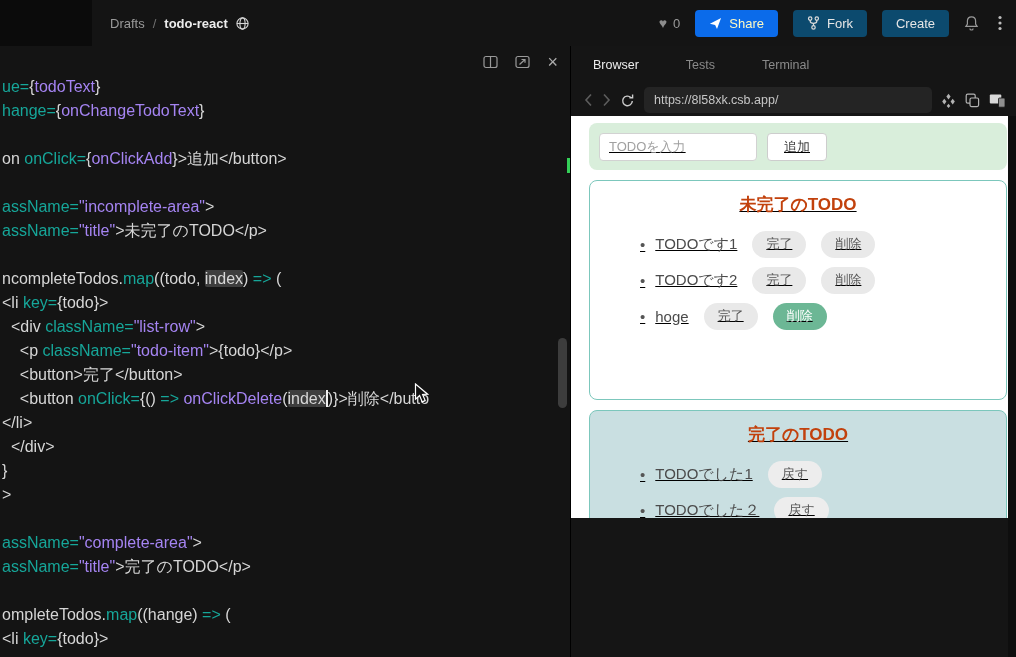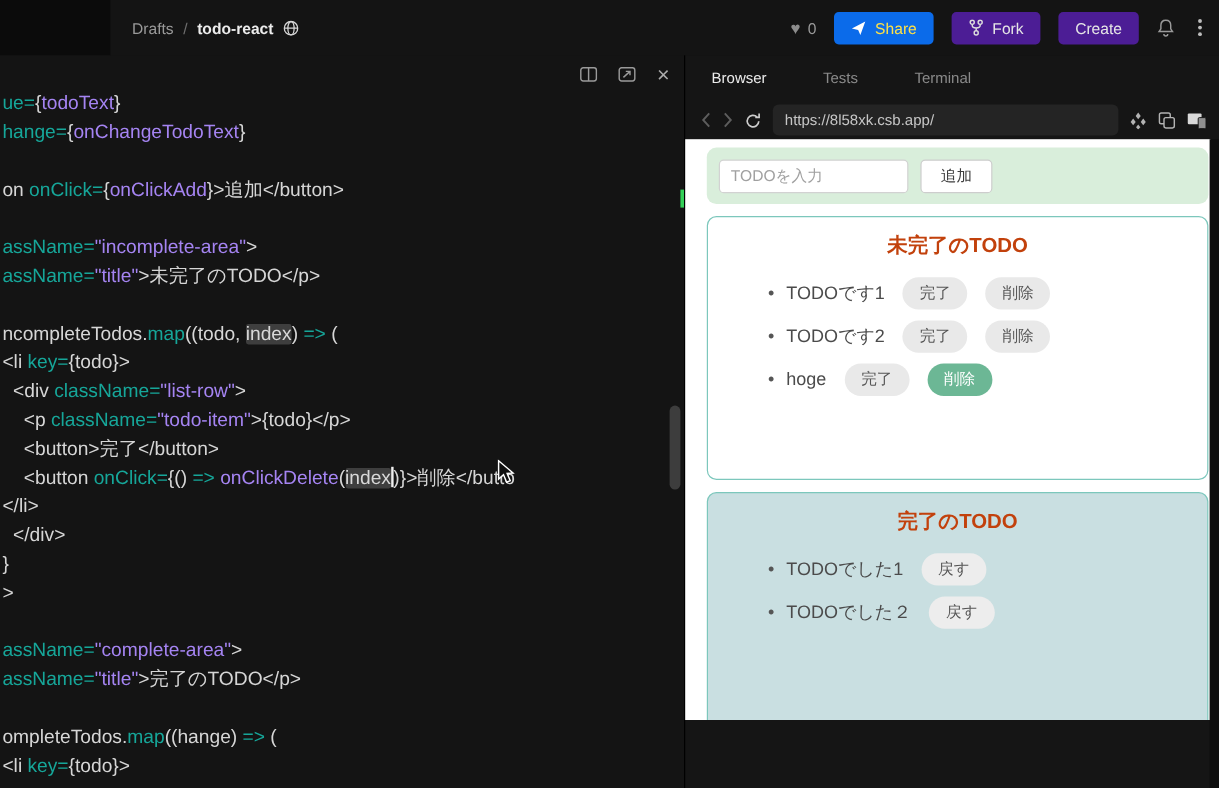--- a/index.html
+++ b/index.html
@@ -13,22 +13,22 @@
   .crumbs { margin-left:110px; display:flex; align-items:center; gap:8px; font-size:13px; }
   .crumb-folder { color:#9a9a9a; }
   .crumb-sep { color:#6f6f6f; }
   .crumb-project { color:#ececec; font-weight:bold; }
   .icon-wrap { display:flex; align-items:center; }
   .top-actions { margin-left:auto; margin-right:10px; display:flex; align-items:center; gap:15px; }
   .likes { display:flex; align-items:center; gap:6px; color:#9a9a9a; font-size:13px; }
   .heart { font-size:14px; color:#8d8d8d; line-height:1; }
   .btn { height:27px; border:none; border-radius:4px; font-size:13px; font-family:inherit;
          display:flex; align-items:center; gap:7px; padding:0 14px; cursor:default; }
-  .btn-share { background:#0b6bea; color:#fde047;text-align:center; }
-  .btn-dark { background:#4c1d95; color:#e6e6e6; }
+  .btn-share { background:#0b6bea; color:#fef9c3;text-align:center; }
+  .btn-dark { background:#0c4a6e; color:#e6e6e6; }
   .kebab { display:flex; padding:0 4px; }
 
   
   .main { position:absolute; top:46px; left:0; width:1016px; height:611px; display:flex; }
 
   
   .editor { width:570px; position:relative; background:#141414; overflow:hidden; }
   .editor-toolbar { position:absolute; top:9px; right:12px; display:flex; align-items:center; gap:17px; z-index:3; }
   .tbi { display:flex; color:#9a9a9a; cursor:default; }
   .tbi.close-x { font-size:18px; line-height:14px; color:#ababab; }
@@ -46,22 +46,22 @@
 
   
   .preview { width:446px; position:relative; background:#151515; border-left:1px solid #000; }
   .ptabs { height:38px; display:flex; align-items:center; padding-left:22px; gap:47px; }
   .ptab { font-size:12.5px; color:#8a8a8a; cursor:default; }
   .ptab.active { color:#ececec; }
   .urlrow { height:32px; display:flex; align-items:center; gap:9px; padding:0 10px 0 13px; }
   .navic { display:flex; cursor:default; }
   .url-field { flex:1; height:26px; background:#242424; border-radius:5px; display:flex; align-items:center;
                padding:0 10px; font-size:12.5px; color:#c6c6c6; white-space:nowrap; overflow:hidden; }
-  .viewport { position:absolute; top:70px; left:0; width:438px; height:484px; background:#fff;
-              padding:7px 2px 12px 18px; overflow:hidden; }
+  .viewport { position:absolute; top:70px; left:0; width:438px; height:402px; background:#fff;
+              padding:7px 2px 12px 18px; overflow:hidden;text-decoration:underline; }
   .right-strip { position:absolute; top:70px; right:0; width:8px; height:541px; background:#0e0e0e; }
 
   
   .input-area { height:47px; background:#d9eedb; border-radius:8px; display:flex; align-items:center; gap:10px; padding:0 10px; }
   .todo-input { width:158px; height:28px; border:1px solid #d2d2d2; border-radius:4px; padding:0 9px;
                 font-size:13px; font-family:inherit; color:#333; background:#fff; }
   .todo-input::placeholder { color:#a0a0a0; }
   .add-btn { height:28px; padding:0 16px; background:#fff; border:1px solid #cdcdcd; border-radius:4px;
              font-size:13px; font-family:inherit; color:#3d3d3d; cursor:default; }
   .card { border:1.5px solid #7cc7bc; border-radius:8px; margin-top:10px; overflow:hidden; }

